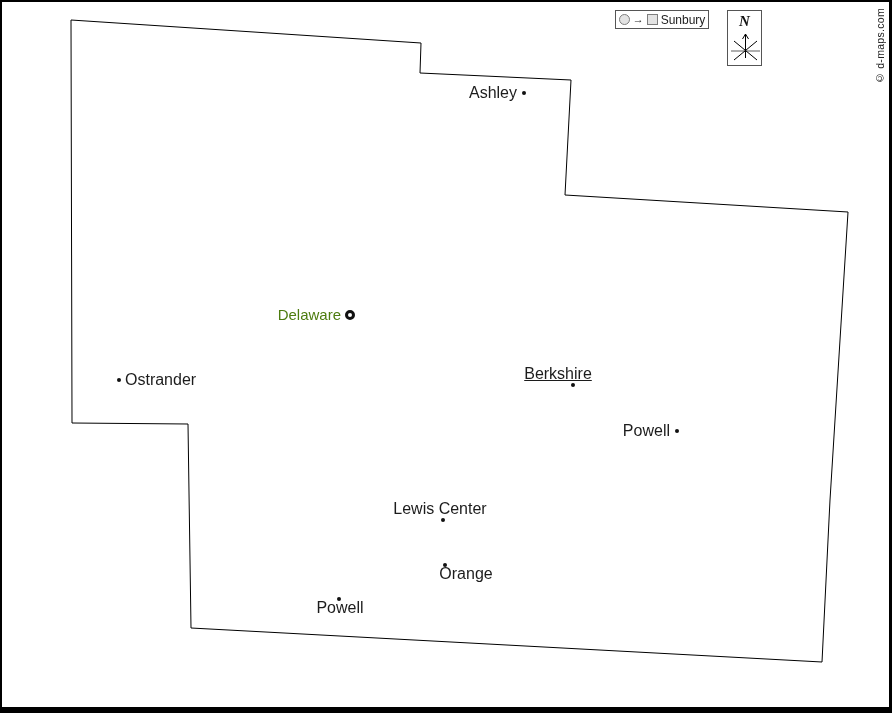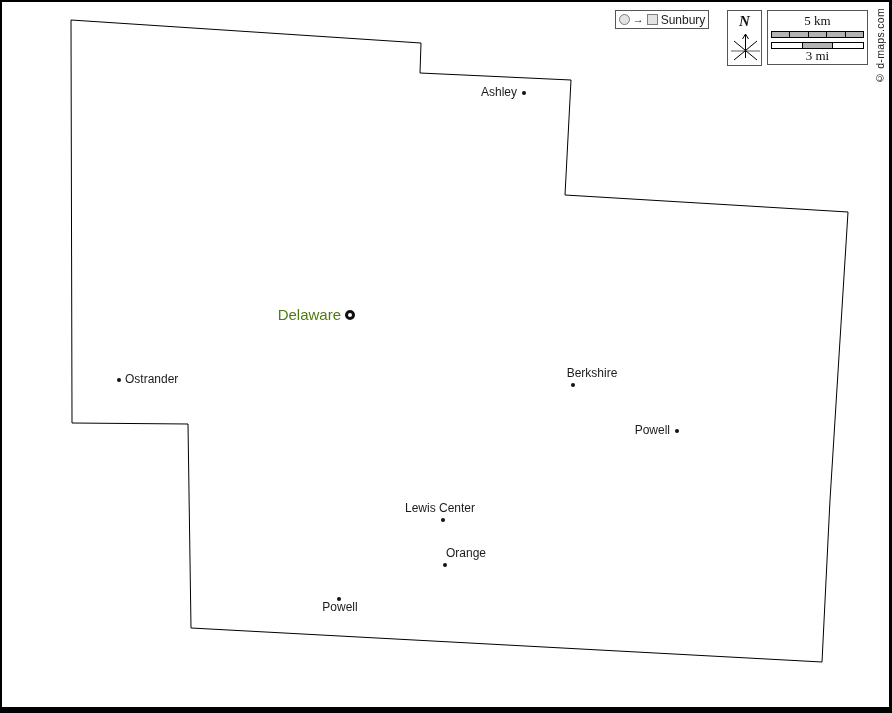--- a/index.html
+++ b/index.html
@@ -18,21 +18,21 @@
   #cities{position:absolute;left:0;top:0;width:100%;height:100%;z-index:2;}
   .town-dot{
     position:absolute;width:4px;height:4px;background:#111;border-radius:50%;
     transform:translate(-50%,-50%);
   }
   .seat-dot{
     position:absolute;width:4px;height:4px;background:#fff;border:3px solid #111;
     border-radius:50%;transform:translate(-50%,-50%);
   }
   .city-label{
-    position:absolute;font-size:12px;line-height:13px;color:#1c1c1c;
+    position:absolute;font-size:16px;line-height:13px;color:#1c1c1c;
     white-space:nowrap;
   }
   .seat-label{font-size:15px;line-height:18px;color:#4d7c0f;}
   .legend-box{
     position:absolute;background:#fff;border:1px solid #555;
     box-sizing:border-box;z-index:10;
   }
   
   #projection-box{
     left:615px;top:10px;width:94px;height:19px;
@@ -89,27 +89,27 @@
   </svg>
 
   <div id="cities">
       <div class="town-dot" style="left: 524px; top: 93px;"></div>
       <div class="city-label" style="right: 375px; top: 86px;">Ashley</div>
       <div class="seat-dot" style="left: 350px; top: 315px;"></div>
       <div class="city-label seat-label" style="right: 551px; top: 306px;">Delaware</div>
       <div class="town-dot" style="left: 119px; top: 380px;"></div>
       <div class="city-label" style="left: 125px; top: 373px;">Ostrander</div>
       <div class="town-dot" style="left: 573px; top: 385px;"></div>
-      <div class="city-label" style="left: 592px; top: 367px; transform: translateX(-50%);">Berkshire</div>
+      <div class="city-label" style="left: 558px; top: 367px; transform: translateX(-50%); text-decoration: underline;">Berkshire</div>
       <div class="town-dot" style="left: 677px; top: 431px;"></div>
       <div class="city-label" style="right: 222px; top: 424px;">Powell</div>
       <div class="town-dot" style="left: 443px; top: 520px;"></div>
       <div class="city-label" style="left: 440px; top: 502px; transform: translateX(-50%);">Lewis Center</div>
       <div class="town-dot" style="left: 445px; top: 565px;"></div>
-      <div class="city-label" style="left: 446px; top: 547px; transform: translateX(-50%); padding-left: 40px;">Orange</div>
+      <div class="city-label" style="left: 446px; top: 567px; transform: translateX(-50%); padding-left: 40px;">Orange</div>
       <div class="town-dot" style="left: 339px; top: 599px;"></div>
       <div class="city-label" style="left: 340px; top: 581px; transform: translateX(-50%); margin-top: 20px;">Powell</div>
     </div>
 
   <div id="projection-box" class="legend-box">
     <span class="circle-glyph"></span>
     <span class="arrow-glyph">→</span>
     <span class="square-glyph"></span>
     <span>Sunbury</span>
   </div>
@@ -119,33 +119,17 @@
     <svg id="compass-rose-svg" width="35" height="32" viewBox="0 0 35 32">
       <line x1="3" y1="20" x2="32" y2="20" stroke="#9a9a9a" stroke-width="1.6"></line>
       <line x1="6" y1="10" x2="29" y2="29" stroke="#000" stroke-width="1"></line>
       <line x1="29" y1="10" x2="6" y2="29" stroke="#000" stroke-width="1"></line>
       <line x1="17.5" y1="27" x2="17.5" y2="3" stroke="#000" stroke-width="1"></line>
       <line x1="14.5" y1="8" x2="17.5" y2="3" stroke="#000" stroke-width="1"></line>
       <line x1="20.5" y1="8" x2="17.5" y2="3" stroke="#000" stroke-width="1"></line>
     </svg>
   </div>
 
-  <div id="scale-box" class="legend-box">
-    <div id="km-label" class="scale-text">5 km</div>
-    <div id="km-bar" class="bar">
-        <div class="seg" style="background: rgb(179, 179, 179);"></div>
-        <div class="seg" style="background: rgb(179, 179, 179);"></div>
-        <div class="seg" style="background: rgb(179, 179, 179);"></div>
-        <div class="seg" style="background: rgb(179, 179, 179);"></div>
-        <div class="seg" style="background: rgb(179, 179, 179);"></div>
-      </div>
-    <div id="mi-bar" class="bar">
-        <div class="seg" style="background: rgb(255, 255, 255);"></div>
-        <div class="seg" style="background: rgb(179, 179, 179);"></div>
-        <div class="seg" style="background: rgb(255, 255, 255);"></div>
-      </div>
-    <div id="mi-label" class="scale-text">3 mi</div>
-  </div>
 
   <div id="copyright">© d-maps.com</div>
 
   <div class="frame-border"></div>
 </div>
 
 </body></html>

